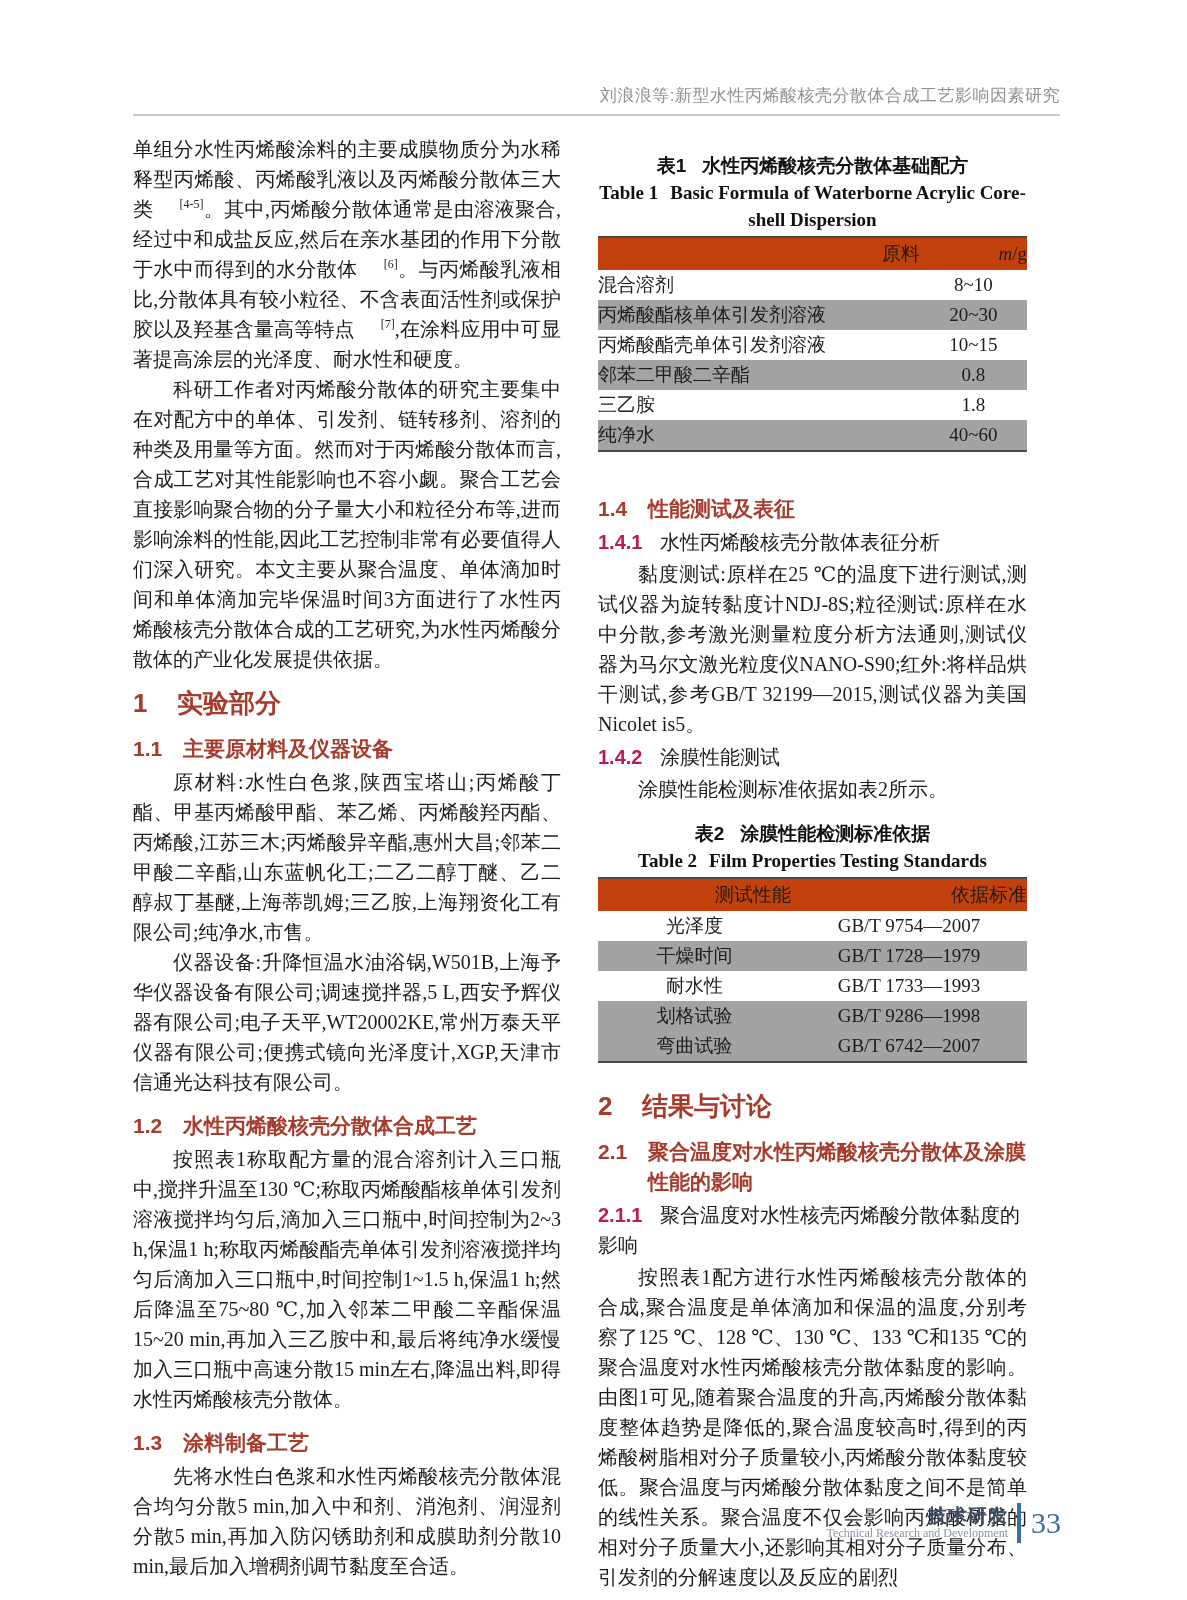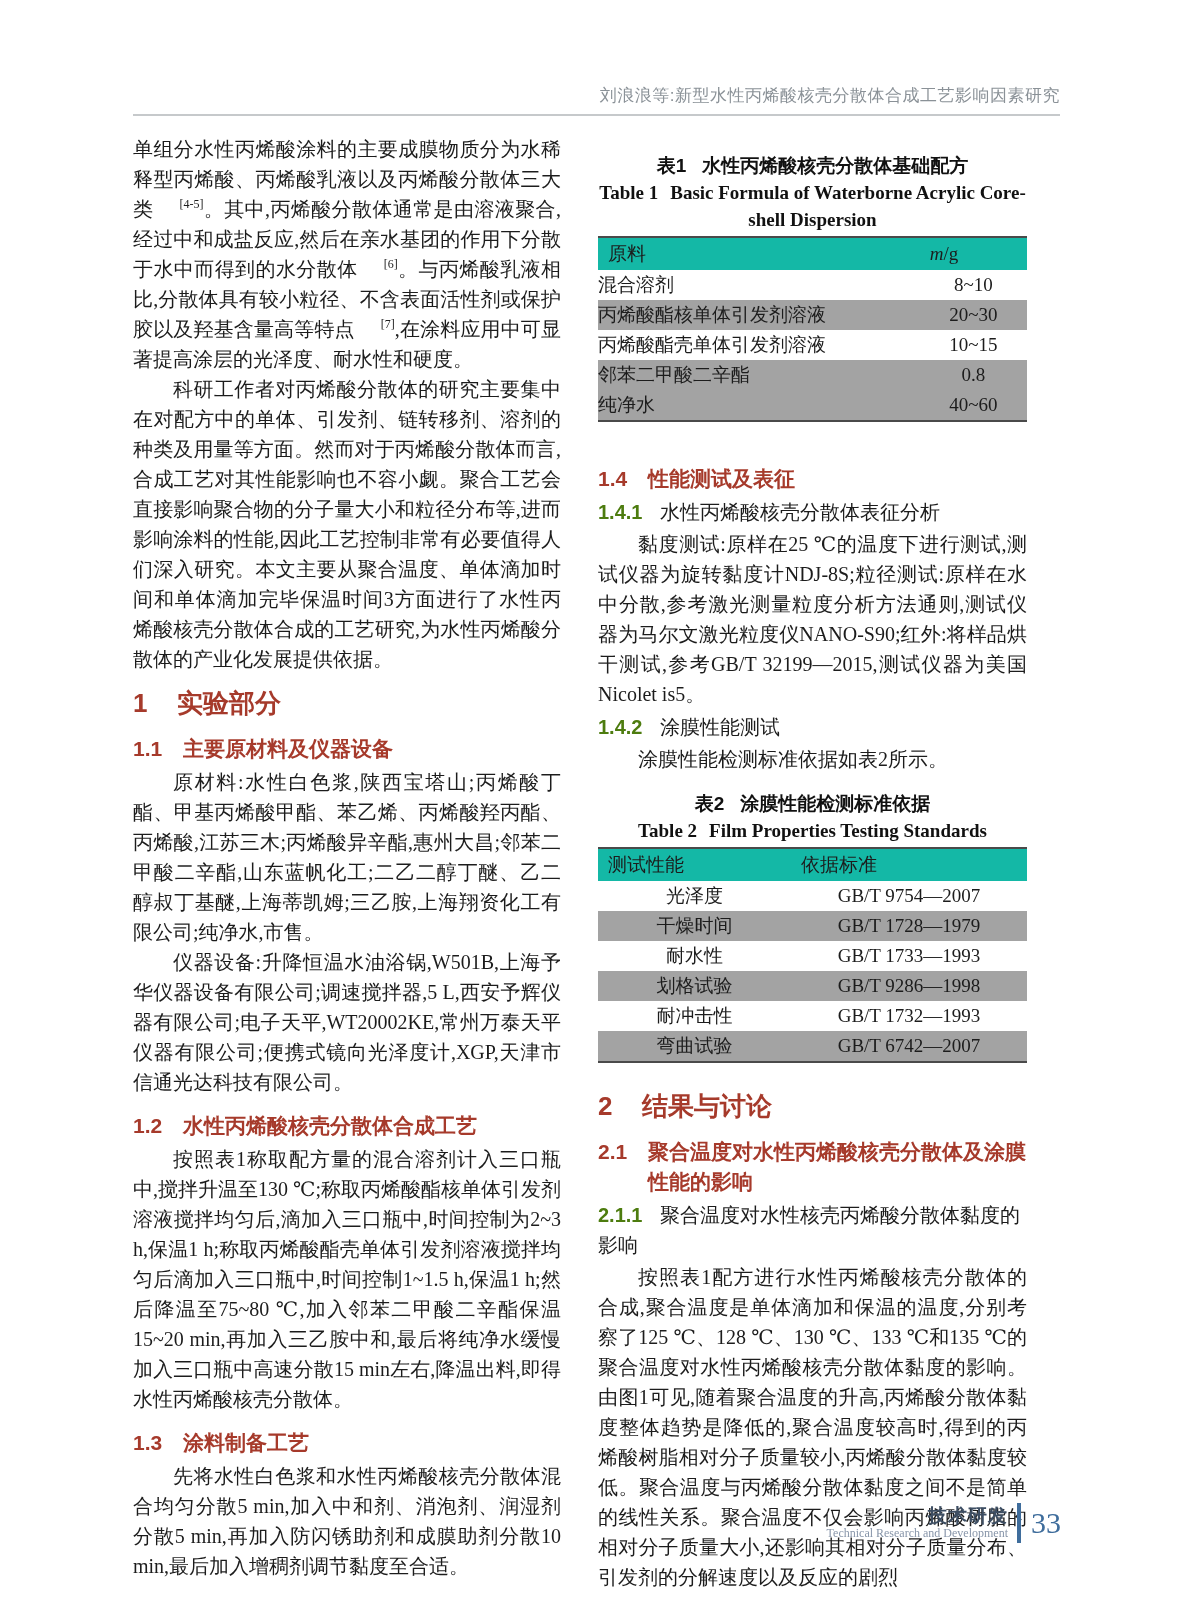--- a/index.html
+++ b/index.html
@@ -37,42 +37,42 @@
   .sec2{
     font-family:"Liberation Sans","DejaVu Sans",sans-serif;font-weight:bold;
     color:#a63a2b;font-size:21px;line-height:30px;margin:14px 0 3px 0;
     padding-left:50px;
   }
   .sec2 .num{display:inline-block;width:50px;margin-left:-50px;}
   .sec3{
     font-family:"Liberation Sans","DejaVu Sans",sans-serif;font-weight:normal;
     color:#1c1c1c;font-size:20px;line-height:30px;margin:3px 0 2px 0;
   }
-  .sec3 .num{color:#4d7c0f;font-weight:bold;display:inline-block;min-width:62px;}
+  .sec3 .num{color:#be185d;font-weight:bold;display:inline-block;min-width:62px;}
   
   .tbl-cap{text-align:center;}
   .cap-cn{
     font-family:"Liberation Sans","DejaVu Sans",sans-serif;font-weight:bold;
     font-size:19px;line-height:27px;color:#111;
   }
   .cap-cn .cap-label{margin-right:16px;}
   .cap-en{
     font-family:"Liberation Serif","DejaVu Serif",serif;font-weight:bold;
     font-size:19px;line-height:27px;color:#111;
   }
   .cap-en .cap-label{margin-right:12px;}
   
   table.tbl{
     width:100%;border-collapse:collapse;font-size:19px;
     border-top:2px solid #4a4a4a;border-bottom:2px solid #4a4a4a;
     margin-top:3px;
   }
   table.tbl th{
-    background:#14b8a6;font-weight:normal;text-align:left;
-    padding:3px 10px;height:23px;
+    background:#c2410c;font-weight:normal;text-align:right;
+    padding:3px 0;height:23px;
   }
   table.tbl td{padding:2px 0;height:24px;}
   table.tbl tr.alt td{background:#a3a3a3;}
   .m-ital{font-style:italic;}
   
   .t1-c1{width:75%;}
   .t1-c2{width:25%;text-align:center;}
   td.t1-c1{text-align:left;padding-left:55px;}
   
   .t2-c1{width:45%;text-align:center;}
@@ -159,20 +159,24 @@
               <td class="t1-c2">20~30</td>
             </tr>
           <tr>
               <td class="t1-c1">丙烯酸酯壳单体引发剂溶液</td>
               <td class="t1-c2">10~15</td>
             </tr>
           <tr class="alt">
               <td class="t1-c1">邻苯二甲酸二辛酯</td>
               <td class="t1-c2">0.8</td>
             </tr>
+          <tr>
+              <td class="t1-c1">三乙胺</td>
+              <td class="t1-c2">1.8</td>
+            </tr>
           <tr class="alt">
               <td class="t1-c1">纯净水</td>
               <td class="t1-c2">40~60</td>
             </tr>
         </tbody>
       </table>
 
       <div class="sec2 mt-42"><span class="num">1.4</span><span>性能测试及表征</span></div>
 
       <div class="sec3"><span class="num">1.4.1</span><span>水性丙烯酸核壳分散体表征分析</span></div>
@@ -204,24 +208,20 @@
               <td class="t2-c1">干燥时间</td>
               <td class="t2-c2">GB/T 1728—1979</td>
             </tr>
           <tr>
               <td class="t2-c1">耐水性</td>
               <td class="t2-c2">GB/T 1733—1993</td>
             </tr>
           <tr class="alt">
               <td class="t2-c1">划格试验</td>
               <td class="t2-c2">GB/T 9286—1998</td>
-            </tr>
-          <tr>
-              <td class="t2-c1">耐冲击性</td>
-              <td class="t2-c2">GB/T 1732—1993</td>
             </tr>
           <tr class="alt">
               <td class="t2-c1">弯曲试验</td>
               <td class="t2-c2">GB/T 6742—2007</td>
             </tr>
         </tbody>
       </table>
 
       <div class="sec1 mt-26"><span class="num">2</span><span>结果与讨论</span></div>
 

